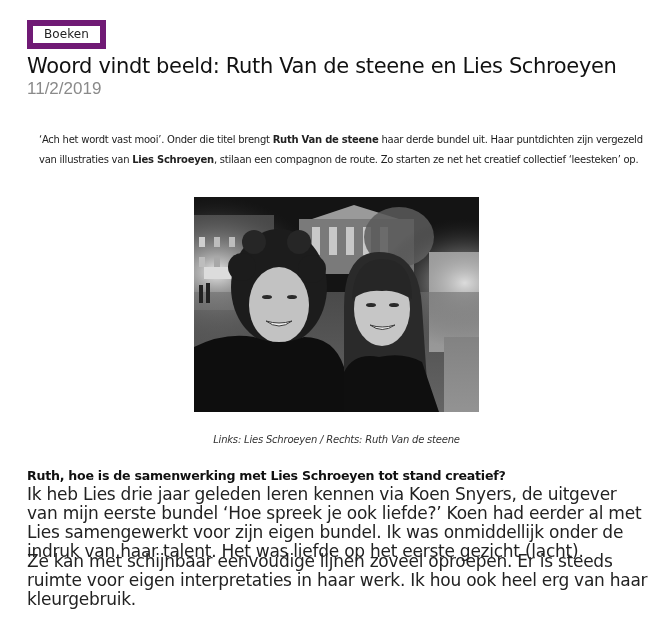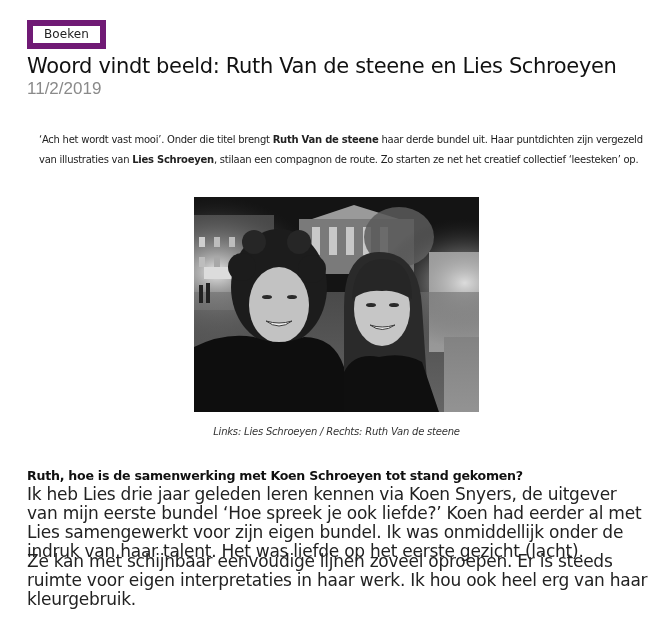--- a/index.html
+++ b/index.html
@@ -78,21 +78,21 @@
   .photo {
     width: 285px;
     height: 215px;
     display: block;
     background: #111;
   }
   .caption {
     position: absolute;
     left: -20px;
     width: 325px;
-    top: 228px;
+    top: 236px;
     text-align: center;
     font-style: italic;
     font-size: 10px;
     line-height: 13px;
     color: #333;
     letter-spacing: -0.2px;
   }
   .qa {
     position: absolute;
     left: 0;
@@ -197,21 +197,21 @@
       <ellipse cx="177" cy="108" rx="5" ry="2" fill="#2a2a2a"></ellipse>
       <ellipse cx="200" cy="108" rx="5" ry="2" fill="#2a2a2a"></ellipse>
       <path d="M176 128 Q188 137 201 128 Q188 132 176 128 Z" fill="#f0f0f0" stroke="#3a3a3a" stroke-width="1"></path>
 
       <path d="M150 215 L150 175 Q160 155 185 160 Q210 155 228 165 L245 215 Z" fill="#0f0f0f"></path>
     </svg>
     <figcaption class="caption">Links: Lies Schroeyen / Rechts: Ruth Van de steene</figcaption>
   </figure>
 
   <div class="qa qa1">
-    <p class="question">Ruth, hoe is de samenwerking met Koen Schroeyen tot stand gekomen?</p>
+    <p class="question">Ruth, hoe is de samenwerking met Lies Schroeyen tot stand creatief?</p>
     <p class="answer">Ik heb Lies drie jaar geleden leren kennen via Koen Snyers, de uitgever van mijn eerste bundel ‘Hoe spreek je ook liefde?’ Koen had eerder al met Lies samengewerkt voor zijn eigen bundel. Ik was onmiddellijk onder de indruk van haar talent. Het was liefde op het eerste gezicht (lacht).</p>
   </div>
 
   <div class="qa qa2">
     <p class="answer">Ze kan met schijnbaar eenvoudige lijnen zoveel oproepen. Er is steeds ruimte voor eigen interpretaties in haar werk. Ik hou ook heel erg van haar kleurgebruik.</p>
   </div>
 
 </div>
 
 </body></html>

